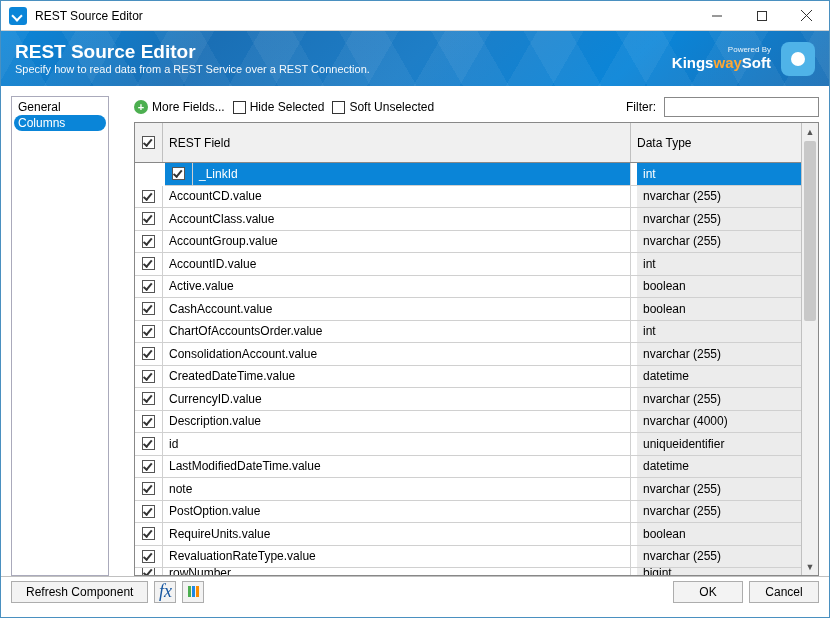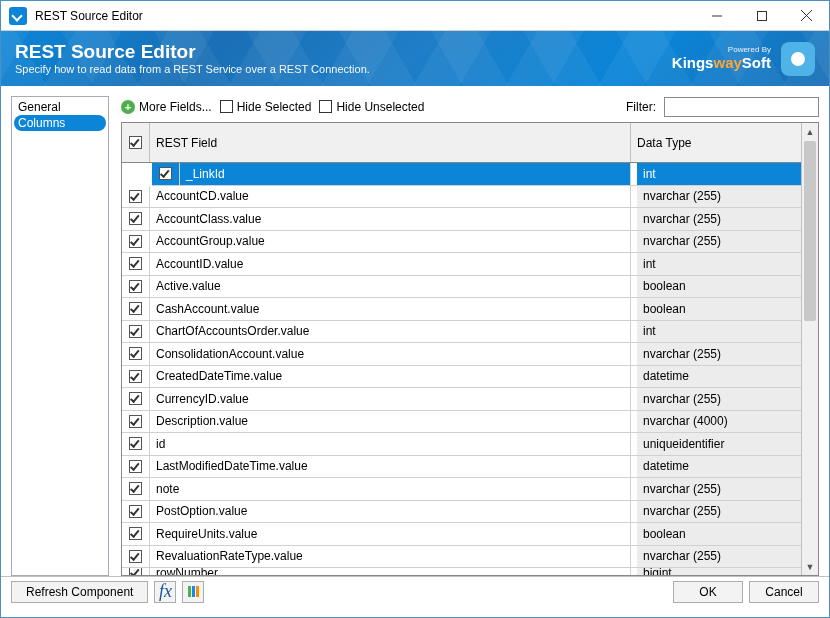--- a/index.html
+++ b/index.html
@@ -25,33 +25,33 @@
   .banner-title { font-size: 19px; font-weight: 600; line-height: 1; margin-bottom: 2px; }
   .banner-subtitle { font-size: 11px; opacity: 0.95; }
   .brand { display: flex; align-items: center; gap: 10px; position: relative; }
   .brand-text { font-size: 15px; font-weight: 600; }
   .brand-text .small { font-size: 8px; font-weight: 400; display: block; line-height: 1; opacity: .9; text-align: right; }
   .brand-text .orange { color: #ffa733; }
   .brand-logo { width: 34px; height: 34px; background: #4fb3e8; border-radius: 8px; display: flex; align-items: center; justify-content: center; }
   .brand-logo .inner { width: 14px; height: 14px; background: #fff; border-radius: 50%; }
 
   
-  .workarea { display: flex; height: 490px; padding: 10px 10px 0 10px; gap: 12px; }
+  .workarea { display: flex; height: 490px; padding: 10px 10px 0 10px; gap: 25px; }
 
   
   .sidebar { width: 98px; border: 1px solid #aab; background: #fff; padding: 2px; }
   .sidebar-item { padding: 1px 4px; font-size: 12px; cursor: default; }
   .sidebar-item.selected { background: #0a85d8; color: #fff; border-radius: 8px; }
 
   
   .rightpanel { flex: 1; display: flex; flex-direction: column; }
   .toolbar { display: flex; align-items: center; height: 22px; margin-bottom: 4px; gap: 8px; }
   .more-fields { display: flex; align-items: center; gap: 4px; }
   .more-fields .plus-icon { width: 14px; height: 14px; border-radius: 50%; background: #4caf50; color: #fff; display: flex; align-items: center; justify-content: center; font-size: 11px; font-weight: bold; line-height: 1; }
-  .tb-check { display: flex; align-items: flex-start; gap: 4px; }
+  .tb-check { display: flex; align-items: center; gap: 4px; }
   .tb-check .box { width: 13px; height: 13px; border: 1px solid #333; background: #fff; }
   .filter-label { margin-left: auto; }
   .filter-input { width: 155px; height: 20px; border: 1px solid #888; padding: 0 4px; font-size: 12px; }
 
   
   .gridwrap { flex: 1; border: 1px solid #888; background: #fff; display: flex; overflow: hidden; }
   .gridscroll { flex: 1; overflow: hidden; }
   .gridhead { display: flex; background: #f0f0f0; border-bottom: 1px solid #888; height: 40px; align-items: center; }
   .col-check { width: 28px; display: flex; align-items: center; justify-content: center; border-right: 1px solid #c0c0c0; height: 100%; }
   .col-field { flex: 1; padding: 0 6px; border-right: 1px solid #c0c0c0; height: 100%; display: flex; align-items: center; }
@@ -143,21 +143,21 @@
       <div class="more-fields">
         <div class="plus-icon">+</div>
         <span>More Fields...</span>
       </div>
       <div class="tb-check">
         <div class="box"></div>
         <span>Hide Selected</span>
       </div>
       <div class="tb-check">
         <div class="box"></div>
-        <span>Hide Unselected</span>
+        <span>Soft Unselected</span>
       </div>
       <span class="filter-label">Filter:</span>
       <input class="filter-input" value="" style="">
     </div>
 
     <div class="gridwrap">
       <div class="gridscroll">
         <div class="gridhead">
           <div class="col-check">
             <div class="checkbox checked"></div>

